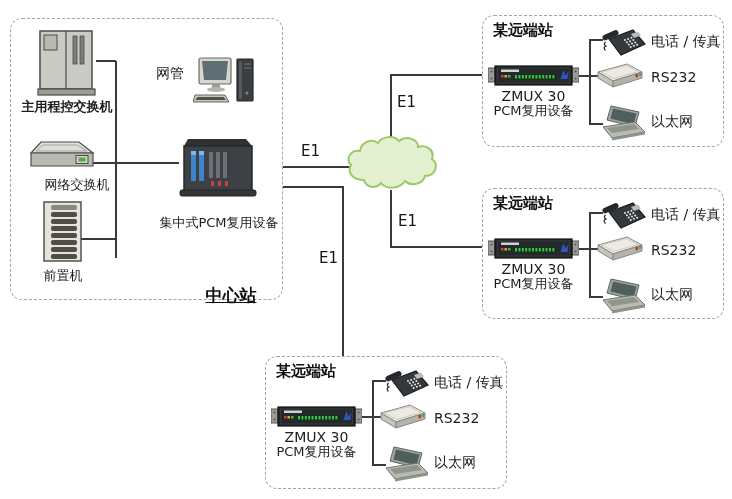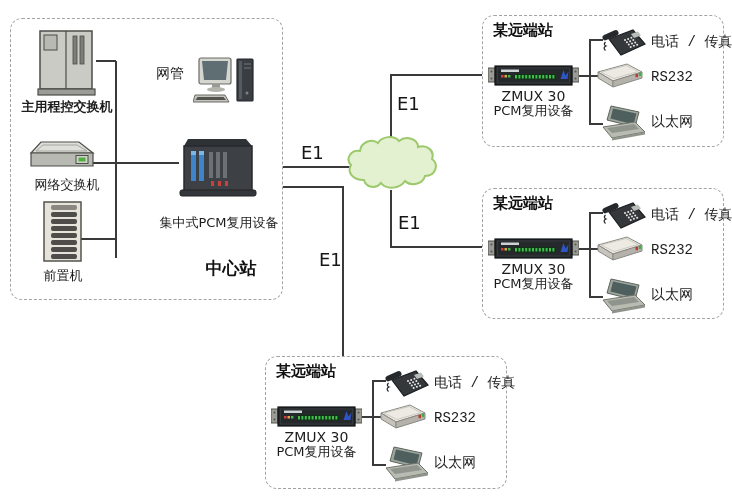--- a/index.html
+++ b/index.html
@@ -13,24 +13,24 @@
   .station-title{
     position:absolute;font-size:15px;font-weight:bold;color:#111;white-space:nowrap;
   }
   .center-title{
     position:absolute;font-size:17px;font-weight:bold;color:#111;text-align:center;white-space:nowrap;
   }
   .dev-label{
     position:absolute;font-size:13px;color:#1c1c1c;text-align:center;white-space:nowrap;
   }
   .ep-label{
-    position:absolute;font-size:14px;color:#1c1c1c;white-space:nowrap;font-family:Liberation Mono, monospace;
+    position:absolute;font-size:14px;color:#1c1c1c;white-space:nowrap;
   }
   .e1-label{
-    position:absolute;font-size:18px;color:#161616;white-space:nowrap;
+    position:absolute;font-size:15px;color:#161616;white-space:nowrap;
   }
   .hline{position:absolute;height:2px;background:#3a3a3a;}
   .vline{position:absolute;width:2px;background:#3a3a3a;}
   .icon{position:absolute;}
   .icon svg{display:block;width:100%;height:100%;}
   .cloud-wrap{position:absolute;left:344px;top:134px;width:94px;height:60px;}
   .cloud-label{position:absolute;left:344px;top:157px;width:94px;text-align:center;font-size:14px;color:#1c1c1c;}
 </style>
 </head>
 <body>
@@ -201,37 +201,37 @@
       <svg viewBox="0 0 62 48">
           <use href="#sym-pc"></use>
         </svg>
     </div>
 
     <div class="icon" style="left:18px;top:122px;width:66px;height:30px;">
       <svg viewBox="0 0 66 30">
           <use href="#sym-netswitch"></use>
         </svg>
     </div>
-    <div class="dev-label" style="left:16px;top:157px;width:80px;">网络交换机</div>
+    <div class="dev-label" style="left:26px;top:157px;width:80px;">网络交换机</div>
 
     <div class="icon" style="left:32px;top:182px;width:40px;height:62px;">
       <svg viewBox="0 0 40 62">
           <use href="#sym-frontend"></use>
         </svg>
     </div>
     <div class="dev-label" style="left:22px;top:248px;width:60px;">前置机</div>
 
     <div class="icon" style="left:167px;top:120px;width:80px;height:60px;">
       <svg viewBox="0 0 80 60">
           <use href="#sym-zmux3300"></use>
         </svg>
     </div>
     <div class="dev-label" style="left:140px;top:195px;width:136px;">集中式PCM复用设备</div>
 
-    <div class="center-title" style="left:180px;top:238px;width:80px;">中心站</div>
+    <div class="center-title" style="left:180px;top:265px;width:80px;text-decoration:underline;">中心站</div>
   </div>
 
   <div class="box" style="left:482px;top:15px;width:240px;height:130px;">
     <div class="station-title" style="left:10px;top:5px;">某远端站</div>
     <div class="hline" style="left:95px;top:59px;width:20px;"></div>
     <div class="vline" style="left:106px;top:23px;height:86px;"></div>
     <div class="hline" style="left:106px;top:23px;width:14px;"></div>
     <div class="hline" style="left:106px;top:107px;width:14px;"></div>
 
     <div class="icon" style="left:5px;top:49px;width:91px;height:21px;">

